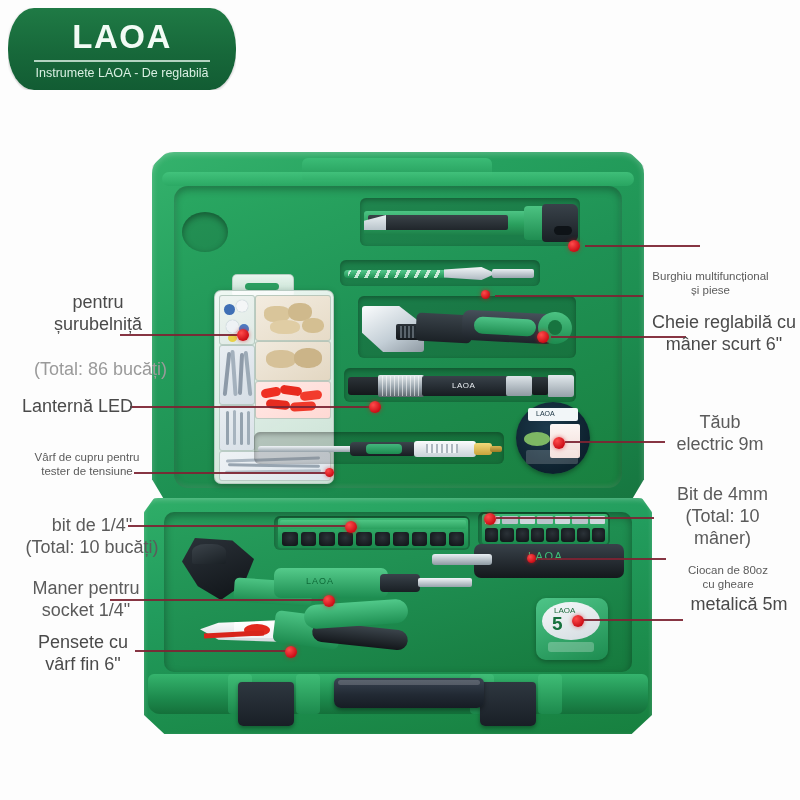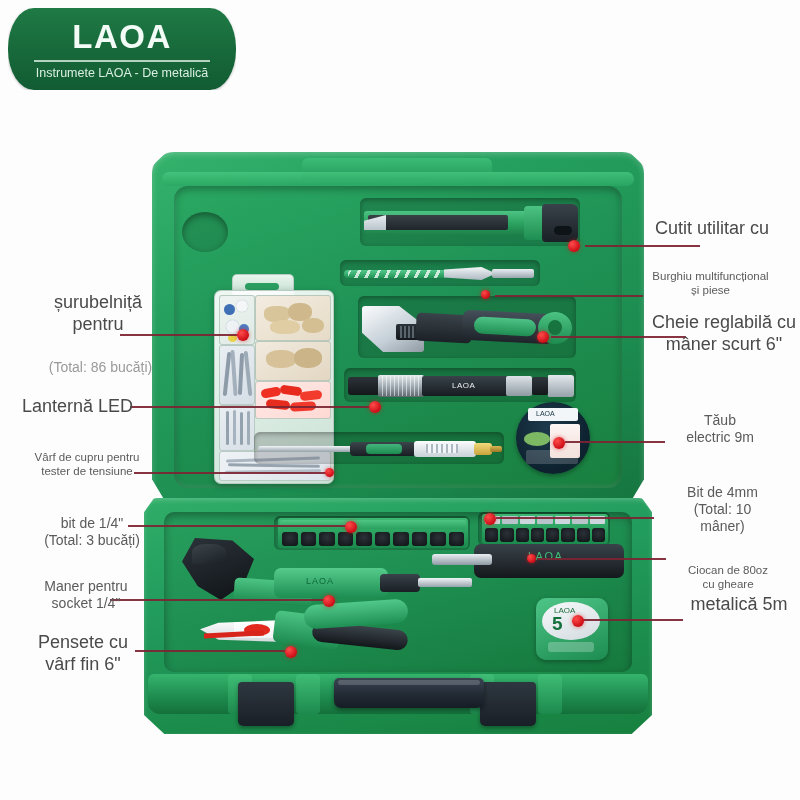--- a/index.html
+++ b/index.html
@@ -115,35 +115,35 @@
   .speck{position:absolute;border-radius:50%;}
 
   
   .lead{position:absolute;height:1.6px;background:#7d2433;transform-origin:left center;opacity:.92;}
   .dot{position:absolute;width:12px;height:12px;border-radius:50%;
        background:radial-gradient(circle at 35% 32%,#ff4b4b,#cc0d16 70%);
        box-shadow:0 0 4px rgba(220,20,30,.6);}
   .dot.sm{width:9px;height:9px;}
   .label{position:absolute;color:#5b5b5b;line-height:1.22;}
   .label.lg{font-size:18px;color:#4a4a4a;}
-  .label.md{font-size:14px;}
+  .label.md{font-size:18px;}
   .label.sm{font-size:11.5px;}
   .label.xs{font-size:10.5px;}
   .label.muted{color:#9a9a9a;}
   .ta-l{text-align:left;} .ta-c{text-align:center;}
 </style>
 </head>
 <body>
 
 <div id="stage">
 
   <div class="brand-badge">
     <div class="brand-title">LAOA</div>
     <div class="brand-rule"></div>
-    <div class="brand-sub">Instrumete LAOA - De metalică</div>
+    <div class="brand-sub">Instrumete LAOA - De reglabilă</div>
   </div>
 
   <div class="case">
 
     <div class="lid">
       <div class="lid-topridge"></div>
       <div class="lid-lip"></div>
       <div class="lid-inner">
 
         <div style="position:absolute;left:8px;top:26px;width:46px;height:40px;border-radius:50%;
@@ -419,21 +419,20 @@
       <div class="latch l"></div>
       <div class="latch r"></div>
       <div class="handle"></div>
     </div>
   </div>
 
   <div id="callout-layer">
       <div class="lead" style="left: 585px; top: 245px; width: 115px;"></div>
       <div class="dot" style="left: 568px; top: 240px;"></div>
       <div class="label lg ta-c" style="left: 627px; top: 218px; width: 170px;">
-        <div>Cutit utilitar cu</div>
       </div>
       <div class="lead" style="left: 495px; top: 295px; width: 148px;"></div>
       <div class="dot sm" style="left: 481px; top: 290px;"></div>
       <div class="label sm ta-c" style="left: 628px; top: 269px; width: 165px;">
         <div>Burghiu multifuncțional</div>
         <div>și piese</div>
       </div>
       <div class="lead" style="left: 551px; top: 336px; width: 135px;"></div>
       <div class="dot" style="left: 537px; top: 331px;"></div>
       <div class="label lg ta-c" style="left: 644px; top: 312px; width: 160px;">
@@ -460,42 +459,42 @@
         <div>cu gheare</div>
       </div>
       <div class="lead" style="left: 583px; top: 619px; width: 100px;"></div>
       <div class="dot" style="left: 572px; top: 615px;"></div>
       <div class="label lg ta-c" style="left: 680px; top: 594px; width: 118px;">
         <div>metalică 5m</div>
       </div>
       <div class="lead" style="left: 120px; top: 334px; width: 122px;"></div>
       <div class="dot" style="left: 237px; top: 329px;"></div>
       <div class="label lg ta-c" style="left: 18px; top: 292px; width: 160px;">
+        <div>pentru</div>
         <div>șurubelniță</div>
-        <div>pentru</div>
       </div>
       <div class="label md ta-c muted" style="left: 18px; top: 359px; width: 165px;">
         <div>(Total: 86 bucăți)</div>
       </div>
       <div class="lead" style="left: 130px; top: 406px; width: 245px;"></div>
       <div class="dot" style="left: 369px; top: 401px;"></div>
       <div class="label lg ta-l" style="left: 22px; top: 396px; width: 150px;">
         <div>Lanternă LED</div>
       </div>
       <div class="lead" style="left: 134px; top: 472px; width: 196px;"></div>
       <div class="dot sm" style="left: 325px; top: 468px;"></div>
       <div class="label sm ta-c" style="left: 12px; top: 450px; width: 150px;">
         <div>Vârf de cupru pentru</div>
         <div>tester de tensiune</div>
       </div>
       <div class="lead" style="left: 128px; top: 525px; width: 222px;"></div>
       <div class="dot" style="left: 345px; top: 521px;"></div>
       <div class="label md ta-c" style="left: 18px; top: 515px; width: 148px;">
         <div>bit de 1/4"</div>
-        <div>(Total: 3 bucăți)</div>
+        <div>(Total: 10 bucăți)</div>
       </div>
       <div class="lead" style="left: 110px; top: 599px; width: 218px;"></div>
       <div class="dot" style="left: 323px; top: 595px;"></div>
       <div class="label md ta-c" style="left: 22px; top: 578px; width: 128px;">
         <div>Maner pentru</div>
         <div>socket 1/4"</div>
       </div>
       <div class="lead" style="left: 135px; top: 650px; width: 155px;"></div>
       <div class="dot" style="left: 285px; top: 646px;"></div>
       <div class="label lg ta-c" style="left: 18px; top: 632px; width: 130px;">

